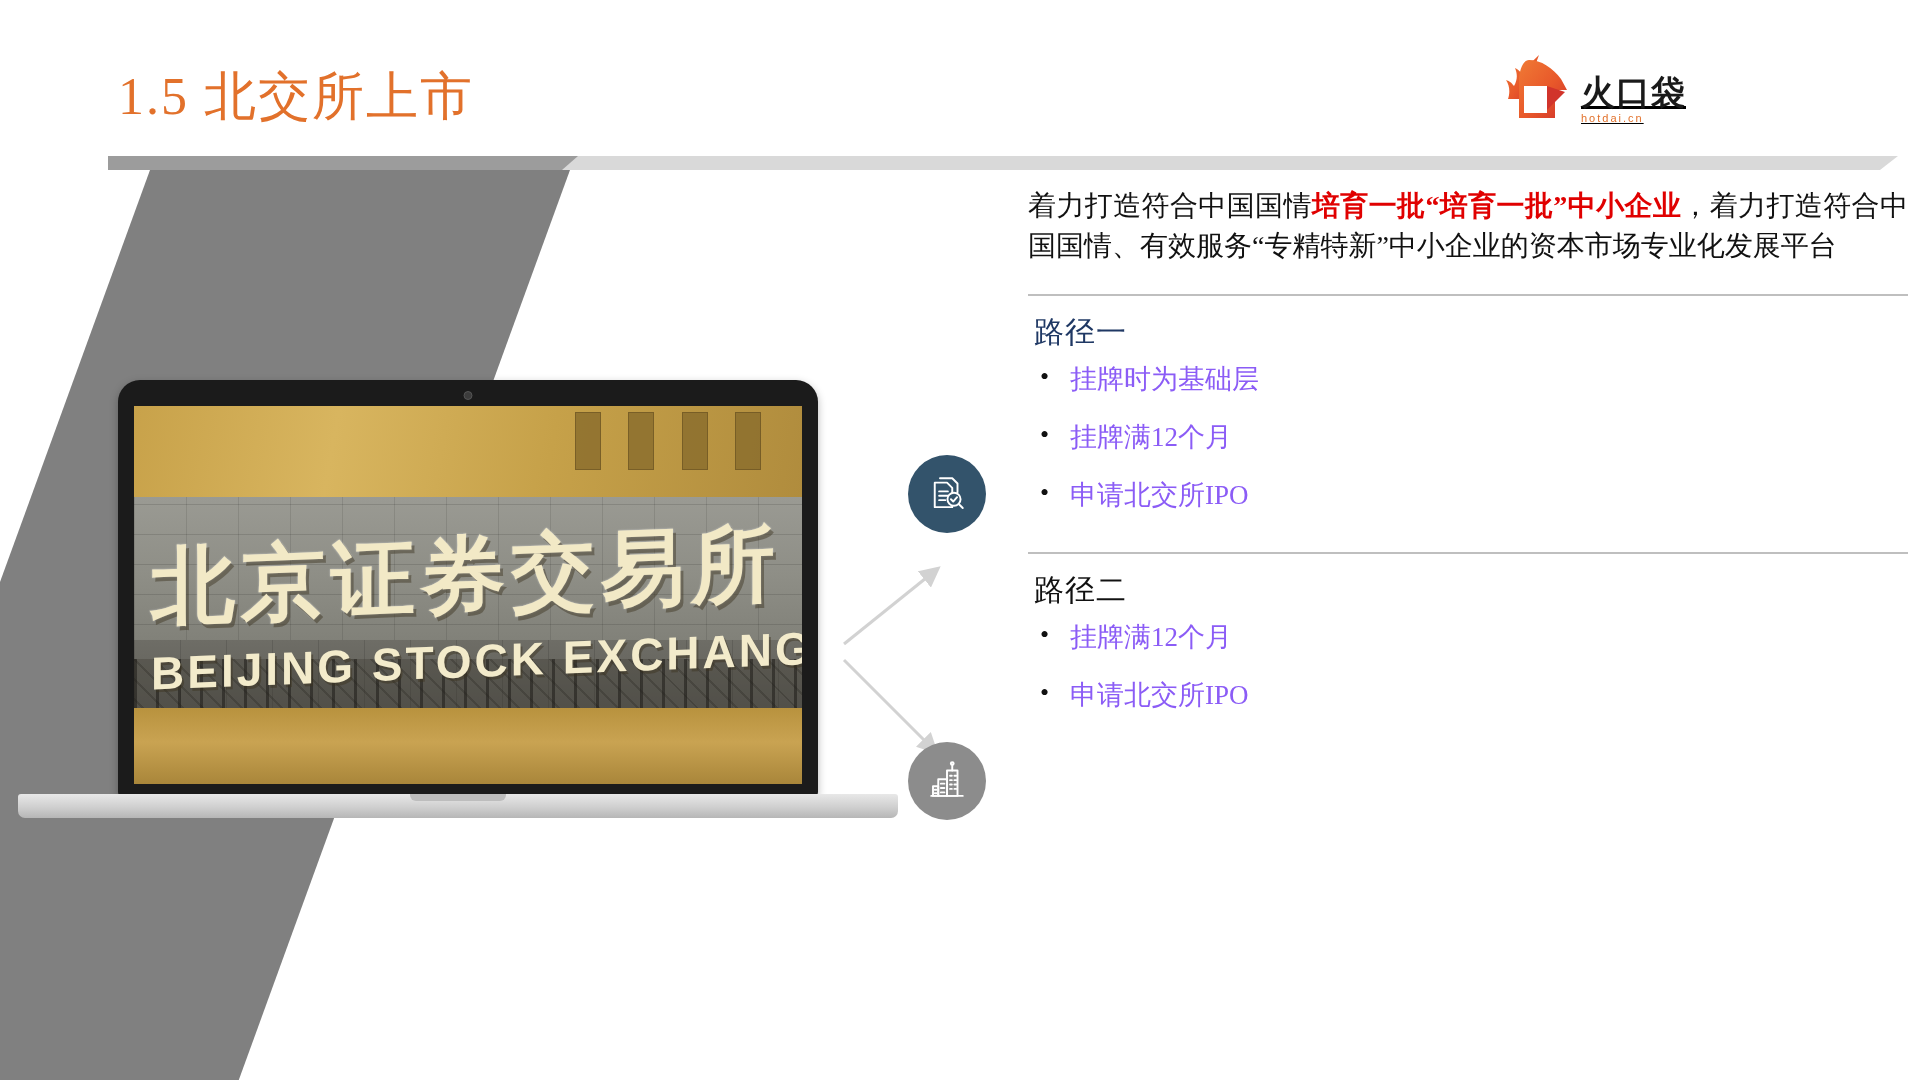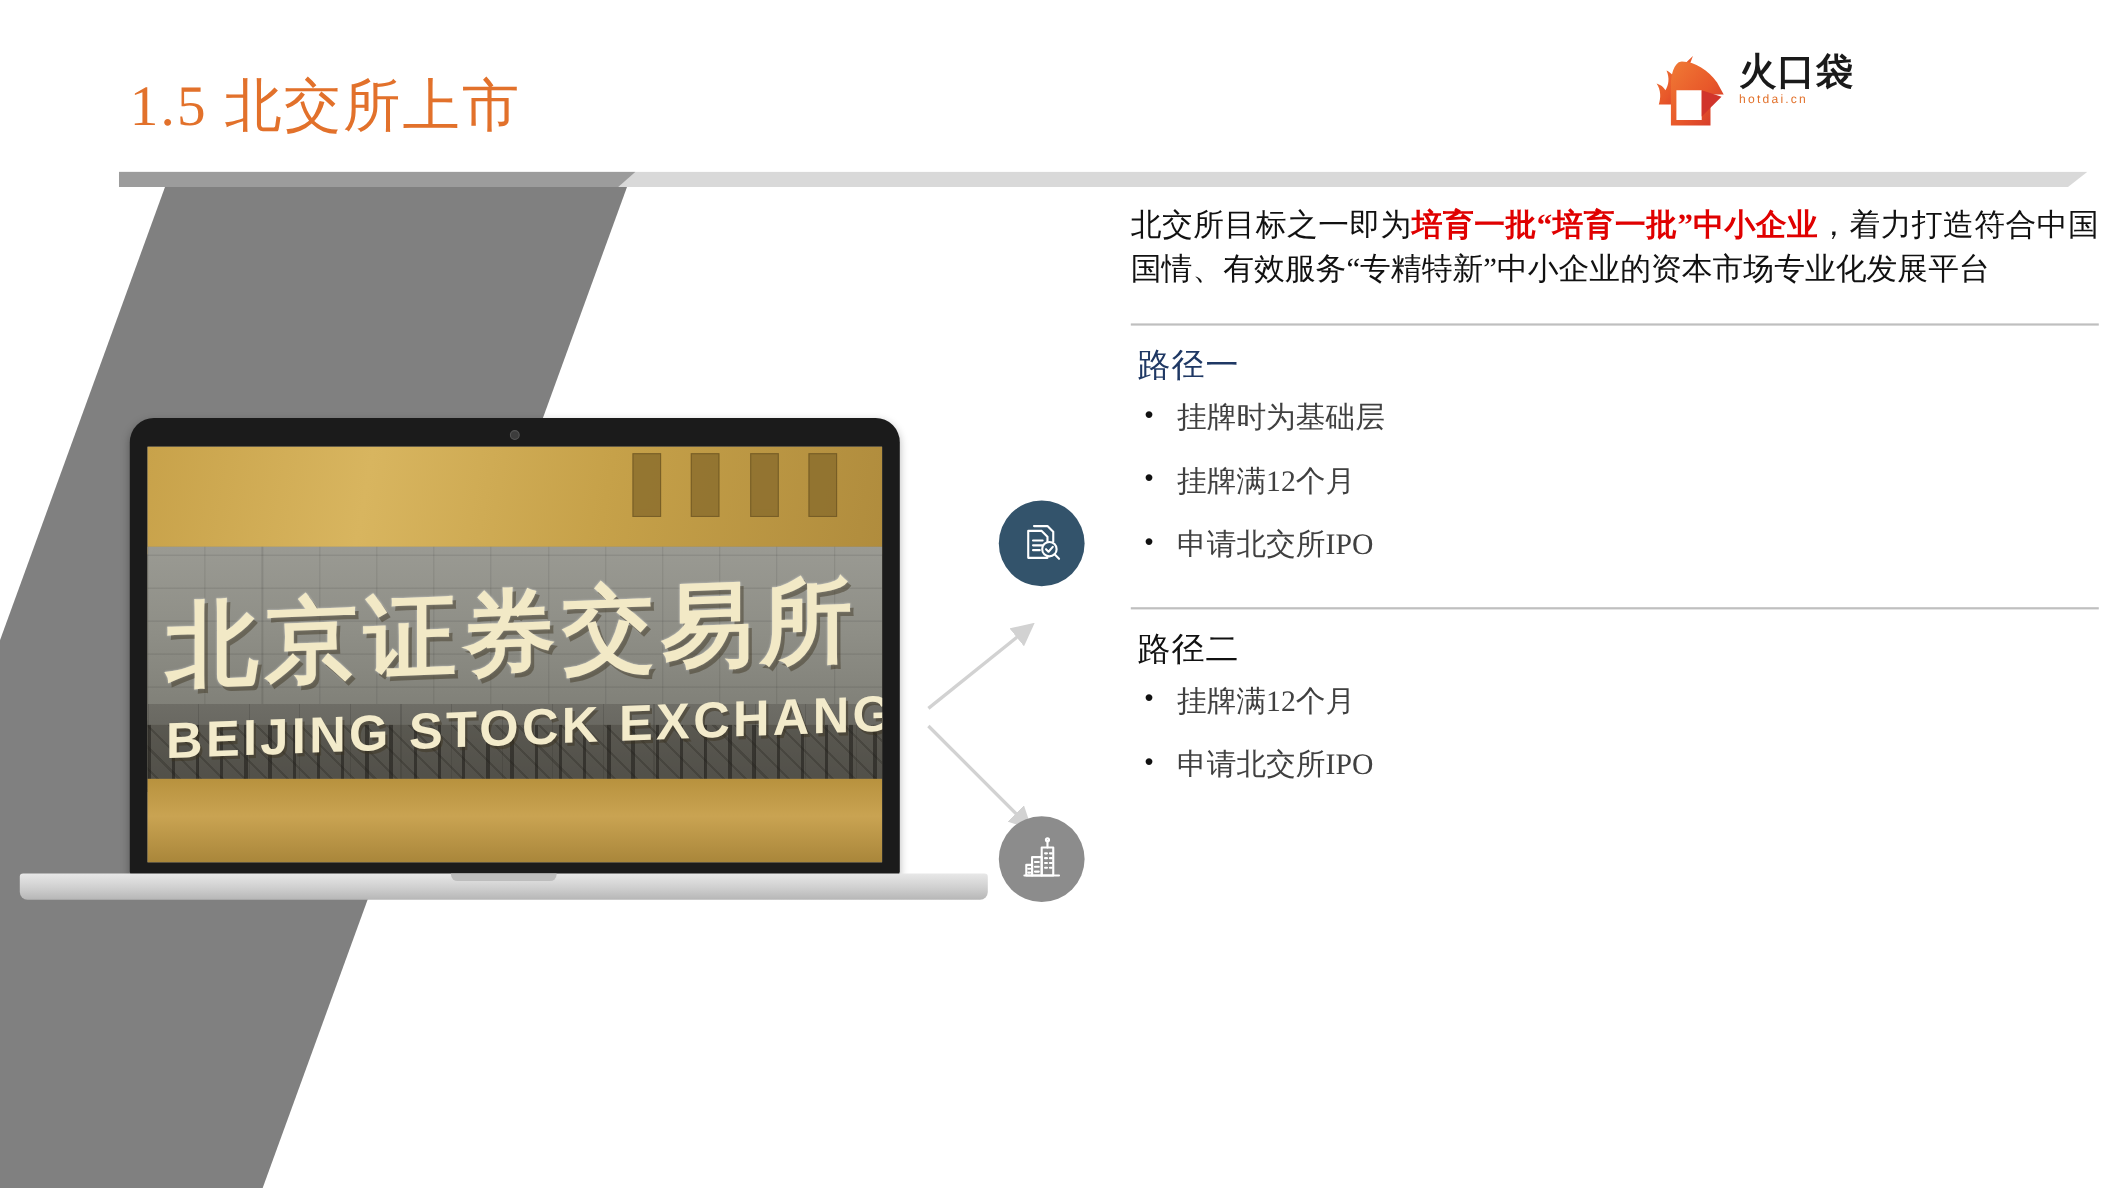--- a/index.html
+++ b/index.html
@@ -47,21 +47,21 @@
   }
   .header-rule-dark {
     position:absolute; left:0; top:4px; width:470px; height:14px;
     background:#9C9C9C;
     clip-path: polygon(0 0, 100% 0, calc(100% - 16px) 100%, 0 100%);
   }
 
   
   .logo {
     position:absolute; right:185px; top:48px; width:240px; height:76px;
-    display:flex; align-items:flex-start; gap:10px; z-index:20;
+    display:flex; align-items:flex-end; gap:10px; z-index:20;text-decoration:underline;
   }
   .logo-mark { position:relative; width:76px; height:72px; flex:0 0 76px; }
   .logo-text-col { display:flex; flex-direction:column; align-items:flex-start; line-height:1; }
   .logo-word {
     font-family:"Liberation Sans", sans-serif;
     font-size:34px; font-weight:700; color:#1a1a1a; letter-spacing:1px;
   }
   .logo-sub {
     font-family:"Liberation Sans", sans-serif;
     font-size:11px; font-weight:400; color:#E2712B; letter-spacing:2px; margin-top:4px;
@@ -161,21 +161,21 @@
   .sec-head {
     font-family:"Liberation Sans", sans-serif;
     font-size:30px; font-weight:400; letter-spacing:1px;
     margin:16px 0 6px 6px;
   }
   .sec-head.navy { color:#1F3864; }
   .sec-head.dark { color:#111111; }
   .bullets { list-style:none; margin:10px 0 0 6px; }
   .bullets li {
     font-family:"Liberation Serif", serif;
-    font-size:27px; color:#404040; line-height:1.2;
+    font-size:27px; color:#8b5cf6; line-height:1.2;
     padding:0 0 0 36px; margin-bottom:26px; position:relative;
   }
   .bullets li:last-child { margin-bottom:0; }
   .bullets li::before {
     content:"•"; position:absolute; left:6px; top:-2px;
     font-size:26px; color:#111;
   }
 
   
   .icon-circle {
@@ -295,21 +295,21 @@
       <path d="M30 5 v7"></path>
       <circle cx="30" cy="4" r="1.6"></circle>
       <path d="M27.5 18 h2 M32.5 18 h2 M27.5 23 h2 M32.5 23 h2 M27.5 28 h2 M32.5 28 h2 M27.5 33 h2 M32.5 33 h2"></path>
       <path d="M17 27 h4 M17 32 h4 M17 37 h4"></path>
       <path d="M10 34 h2 M10 38 h2"></path>
     </svg>
   </div>
 
   <div class="content">
 
-    <div class="para" id="p0"><span>北交所目标之一即为</span><span class="hl">培育一批“培育一批”中小企业</span><span>，着力打造符合中国国情、有效服务“专精特新”中小企业的资本市场专业化发展平台</span></div>
+    <div class="para" id="p0"><span>着力打造符合中国国情</span><span class="hl">培育一批“培育一批”中小企业</span><span>，着力打造符合中国国情、有效服务“专精特新”中小企业的资本市场专业化发展平台</span></div>
 
     <div class="section">
       <div class="sec-rule"></div>
       <div class="sec-head navy" style="color: rgb(31, 56, 100);">路径一</div>
       <ul class="bullets" id="b0">
           <li>挂牌时为基础层</li>
           <li>挂牌满12个月</li>
           <li>申请北交所IPO</li>
         </ul>
     </div>

